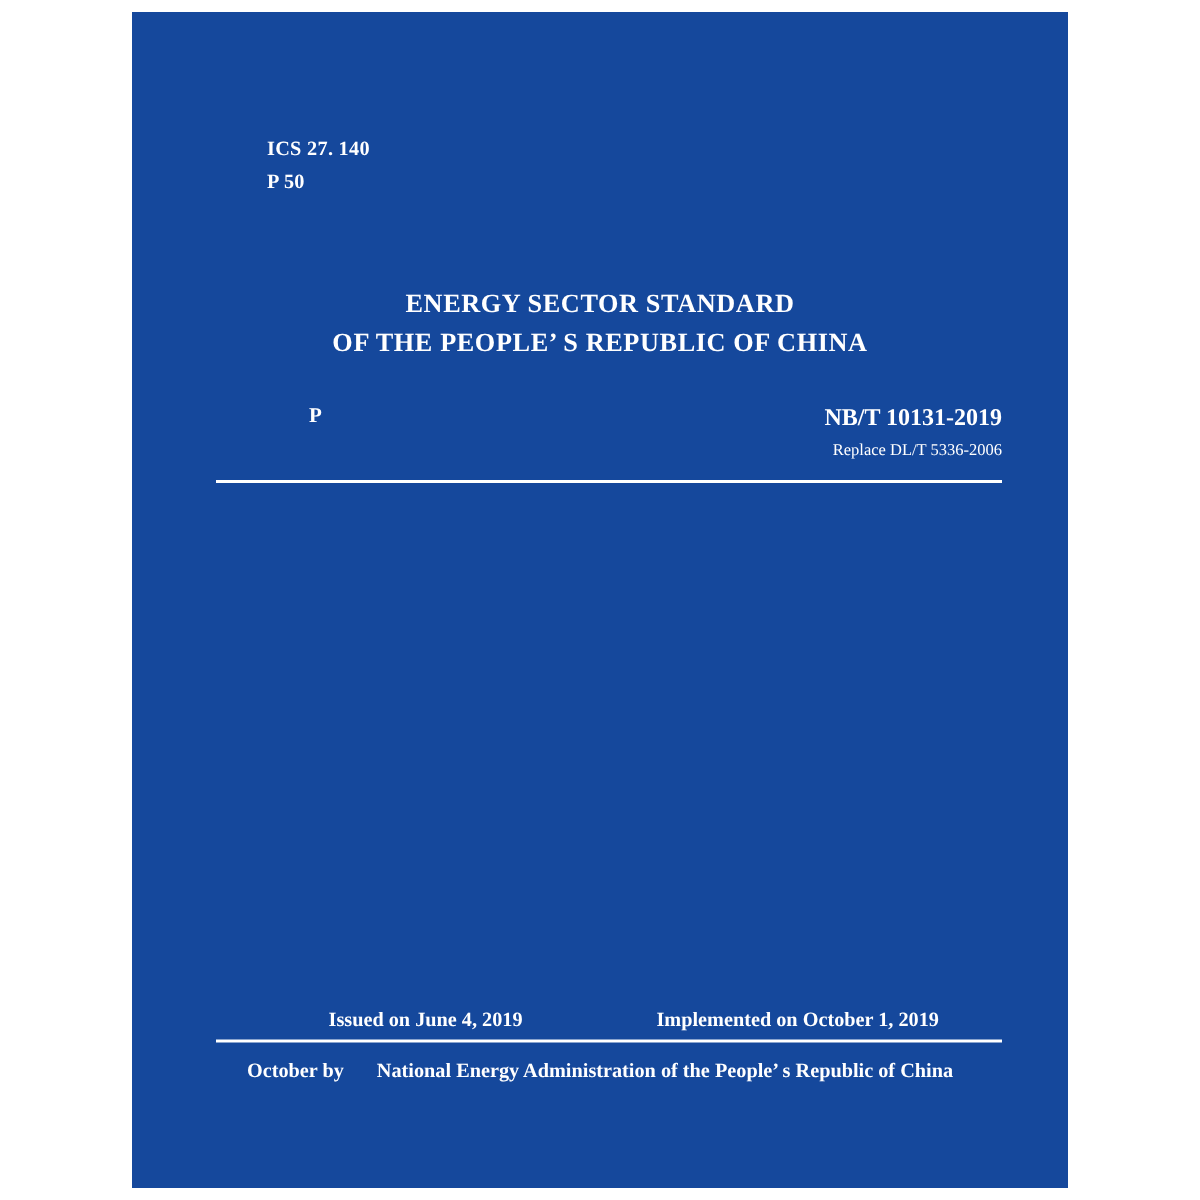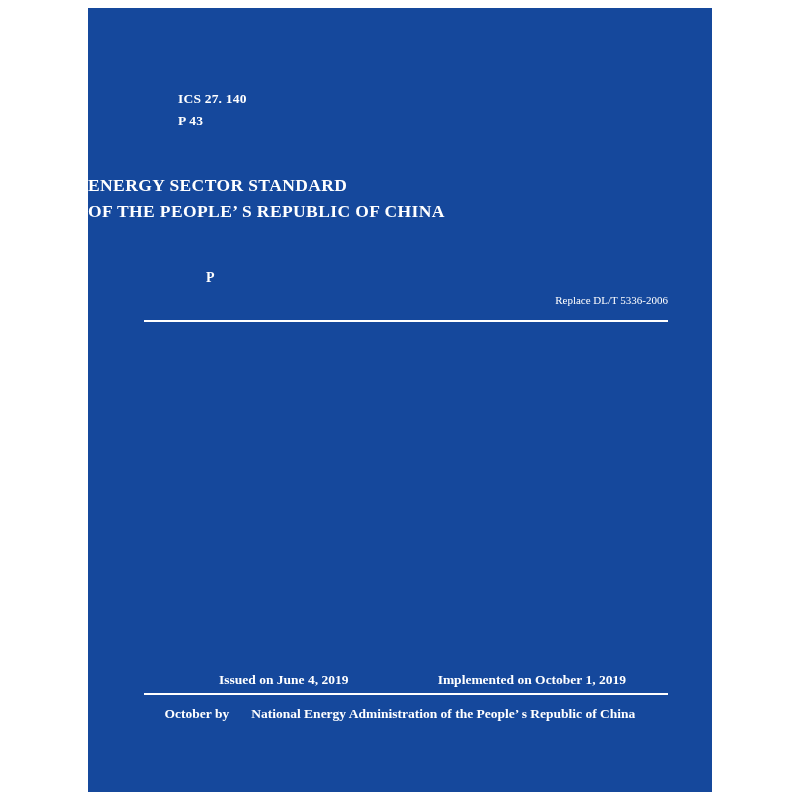--- a/index.html
+++ b/index.html
@@ -50,22 +50,22 @@
     font-size: 66px;
     letter-spacing: 1px;
     line-height: 72px;
     color: #ffffff;
   }
   
   .std-heading {
     position: absolute;
     left: 0;
     right: 0;
-    top: 164px;
-    text-align: left;
+    top: 181px;
+    text-align: center;
   }
   .std-heading .l1,
   .std-heading .l2 {
     font-weight: bold;
     font-size: 17.5px;
     line-height: 26px;
     letter-spacing: 0.4px;
   }
   .std-heading .cn {
     font-family: "DejaVu Sans", sans-serif;
@@ -179,31 +179,32 @@
   }
 </style>
 </head>
 <body>
 
 <div class="page">
   <div class="cover">
 
     <div class="ics-block">
       <div>ICS 27. 140</div>
-      <div>P 43</div>
+      <div>P 50</div>
     </div>
 
 
     <div class="std-heading">
       <div class="l1">ENERGY SECTOR STANDARD</div>
       <div class="l2">OF THE PEOPLE’ S REPUBLIC OF CHINA</div>
     </div>
 
     <div class="code-row">
       <div class="pmark">P</div>
+      <div class="stdno">NB/T 10131-2019</div>
       <div class="replace">Replace DL/T 5336-2006</div>
     </div>
 
     <div class="rule rule-top"></div>
 
 
     <div class="dates">
       <div class="issued">Issued on June 4, 2019</div>
       <div class="implemented">Implemented on October 1, 2019</div>
     </div>

